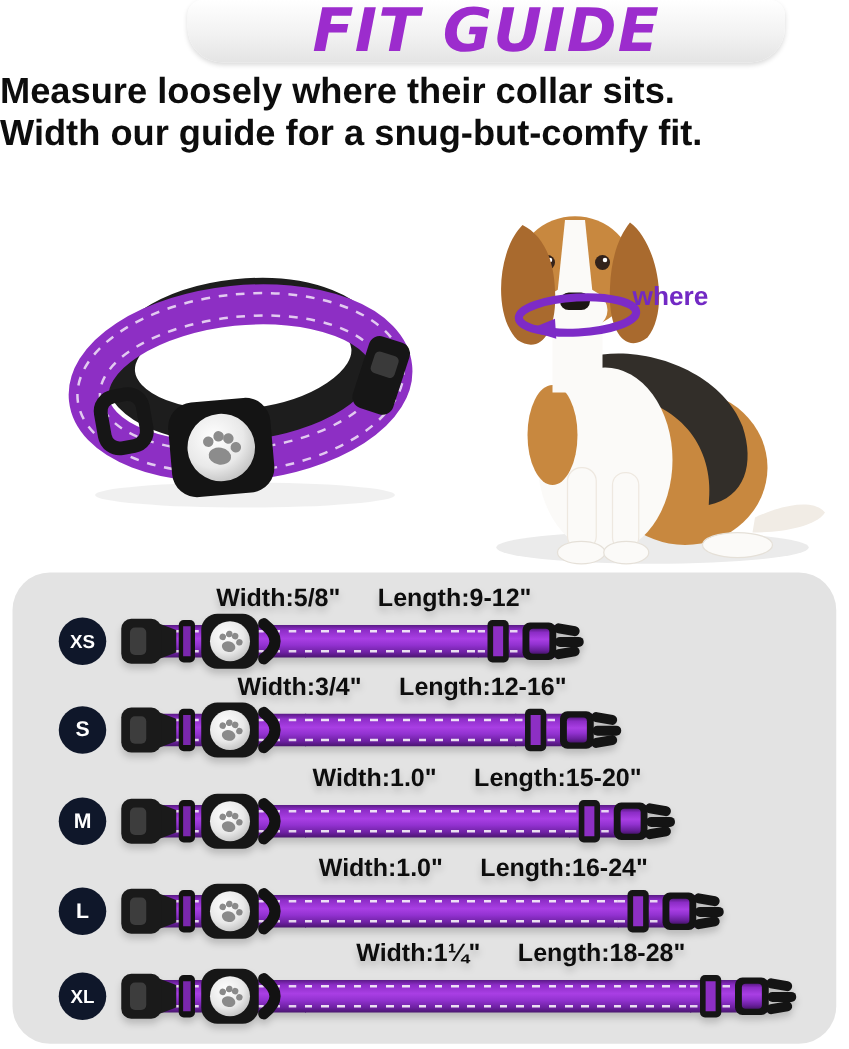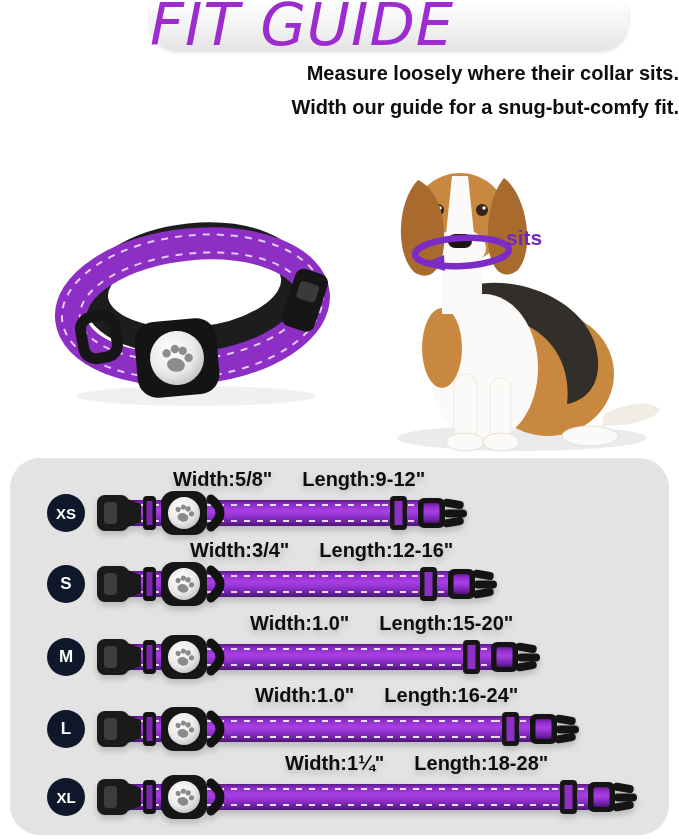--- a/index.html
+++ b/index.html
@@ -8,29 +8,29 @@
     background:#ffffff;font-family:"Liberation Sans",sans-serif;
   }
   
   .banner{
     position:absolute;left:150px;top:0;width:478px;height:50px;
     background:linear-gradient(180deg,#ffffff 0%,#f2f2f2 55%,#e4e4e4 100%);
     border-radius:12px 12px 28px 28px;
     box-shadow:0 2px 4px rgba(0,0,0,.15);
   }
   .title{
-    width:100%;line-height:50px;
+    width:100%;text-align:center;line-height:50px;
     font-family:"DejaVu Sans",sans-serif;
-    font-size:59px;font-weight:normal;font-style:italic;
+    font-size:48px;font-weight:bold;font-style:italic;
     color:#9c2ccd;letter-spacing:1px;
   }
   
   .subtitle{
-    position:absolute;left:0;top:56px;width:679px;text-align:right;
-    font-size:20px;line-height:34px;font-weight:bold;color:#0d0d0d;
+    position:absolute;left:0;top:56px;width:679px;text-align:left;
+    font-size:29px;line-height:34px;font-weight:bold;color:#0d0d0d;
   }
   
   .collar-photo{position:absolute;left:36px;top:208px;}
   .dog-photo{position:absolute;left:352px;top:136px;}
   .neck-label{
     position:absolute;left:506px;top:226px;
     font-size:21px;font-weight:bold;color:#7229c4;
   }
   
   .fit-panel{
@@ -180,21 +180,21 @@
   <circle cx="88" cy="72" r="1.8" fill="#ffffff"></circle>
   <circle cx="132" cy="72" r="1.8" fill="#ffffff"></circle>
   <path d="M66,44 C46,64 42,116 62,136 C80,148 94,130 92,96 C91,70 82,52 66,44 Z" fill="#a96a2e"></path>
   <path d="M152,42 C174,58 184,112 166,134 C148,148 134,128 136,94 C137,68 144,52 152,42 Z" fill="#a96a2e"></path>
   <g>
     <ellipse cx="110" cy="116" rx="47" ry="14" fill="none" stroke="#7d2bc7" stroke-width="6.5" transform="rotate(-3 110 116)"></ellipse>
     <polygon points="92,119 70,128 93,135" fill="#7d2bc7"></polygon>
   </g>
 </svg>
 
-<span class="neck-label">sits</span>
+<span class="neck-label">where</span>
 
 <div class="fit-panel">
 
   <div class="size-row" style="top:32px">
     <div class="badge small-text">XS</div>
     <div class="collar collar-xs">
       <div class="specs" style="left:78px">
         <span class="spec-w">Width:5/8"</span><span class="spec-l">Length:9-12"</span>
       </div>
       <svg class="cluster-left">

